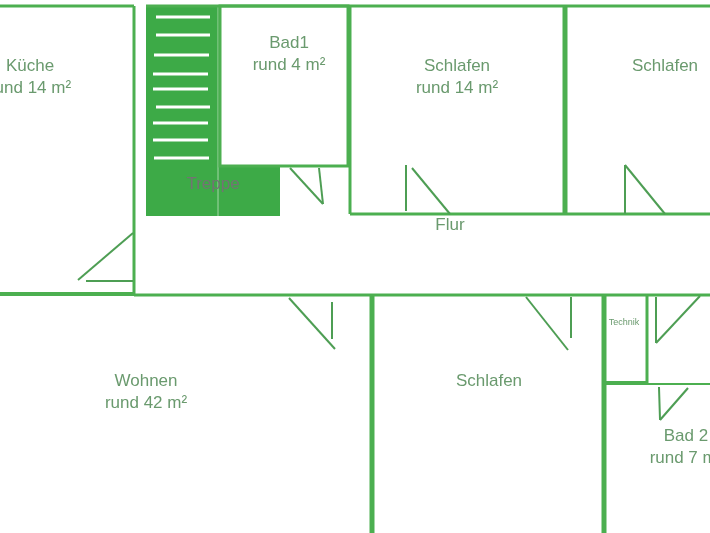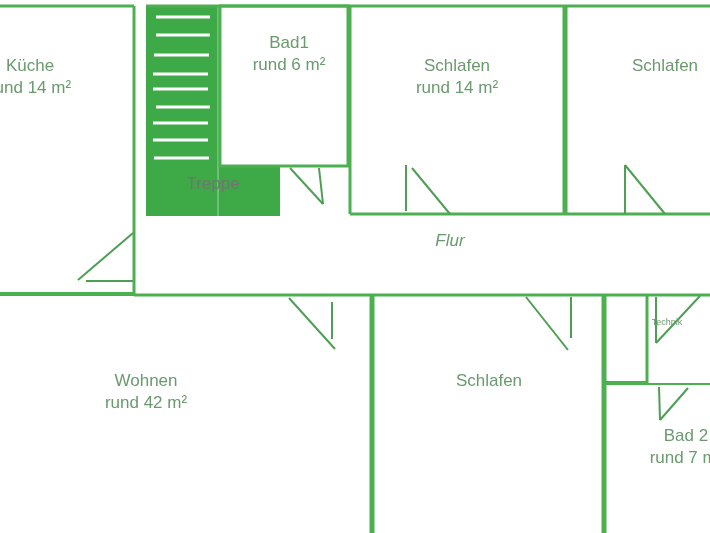--- a/index.html
+++ b/index.html
@@ -3,21 +3,21 @@
   <meta charset="utf-8">
   <style>
     html, body { margin: 0; padding: 0; background: #ffffff; }
     body { width: 710px; height: 533px; overflow: hidden; position: relative; font-family: "Liberation Sans", sans-serif; }
     svg { position: absolute; left: 0; top: 0; }
     .wall { stroke: #4caf50; fill: none; }
     .door { stroke: #4e9e54; stroke-width: 2; fill: none; }
     .label { position: absolute; color: #6a9a6e; font-size: 17px; text-align: center; line-height: 22px; white-space: nowrap; transform: translateX(-50%); }
     .label span { display: block; }
     .label-stair { color: #737373; font-size: 17px; }
-    .label-small { font-size: 9px; line-height: 10px; color: #6a9a6e; margin-left: 43px; }
+    .label-small { font-size: 9px; line-height: 10px; color: #6a9a6e; }
   </style>
 </head>
 <body>
 
 <svg width="710" height="533" viewBox="0 0 710 533">
 
   <g>
     <rect x="146" y="6" width="74" height="210" fill="#3daa47"></rect>
     <rect x="220" y="166" width="60" height="50" fill="#3daa47"></rect>
     <line x1="218" y1="6" x2="218" y2="216" stroke="#a5d6a7" stroke-width="1"></line>
@@ -87,37 +87,37 @@
   </g>
 </svg>
 
 <div class="label" style="left:30px; top:55px;">
   <span>Küche</span>
   <span>rund 14 m²</span>
 </div>
 
 <div class="label" style="left:289px; top:32px;">
   <span>Bad1</span>
-  <span>rund 6 m²</span>
+  <span>rund 4 m²</span>
 </div>
 
 <div class="label" style="left:457px; top:55px;">
   <span>Schlafen</span>
   <span>rund 14 m²</span>
 </div>
 
 <div class="label" style="left:665px; top:55px;">
   <span>Schlafen</span>
 </div>
 
 <div class="label label-stair" style="left:213px; top:173px;">
   <span>Treppe</span>
 </div>
 
-<div class="label" style="left:450px; top:230px;font-style:italic;">
+<div class="label" style="left:450px; top:214px;">
   <span>Flur</span>
 </div>
 
 <div class="label" style="left:146px; top:370px;">
   <span>Wohnen</span>
   <span>rund 42 m²</span>
 </div>
 
 <div class="label" style="left:489px; top:370px;">
   <span>Schlafen</span>

